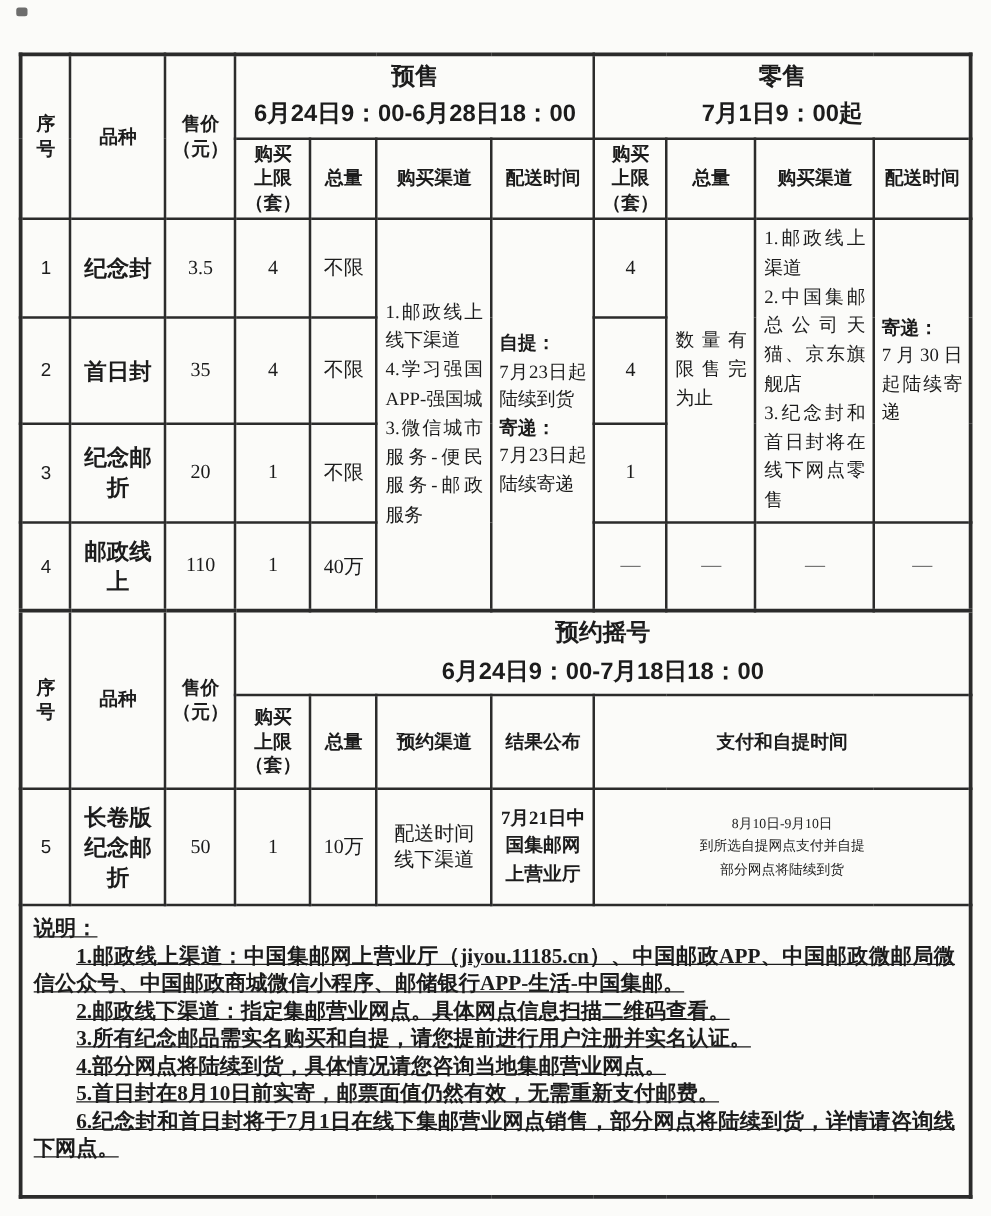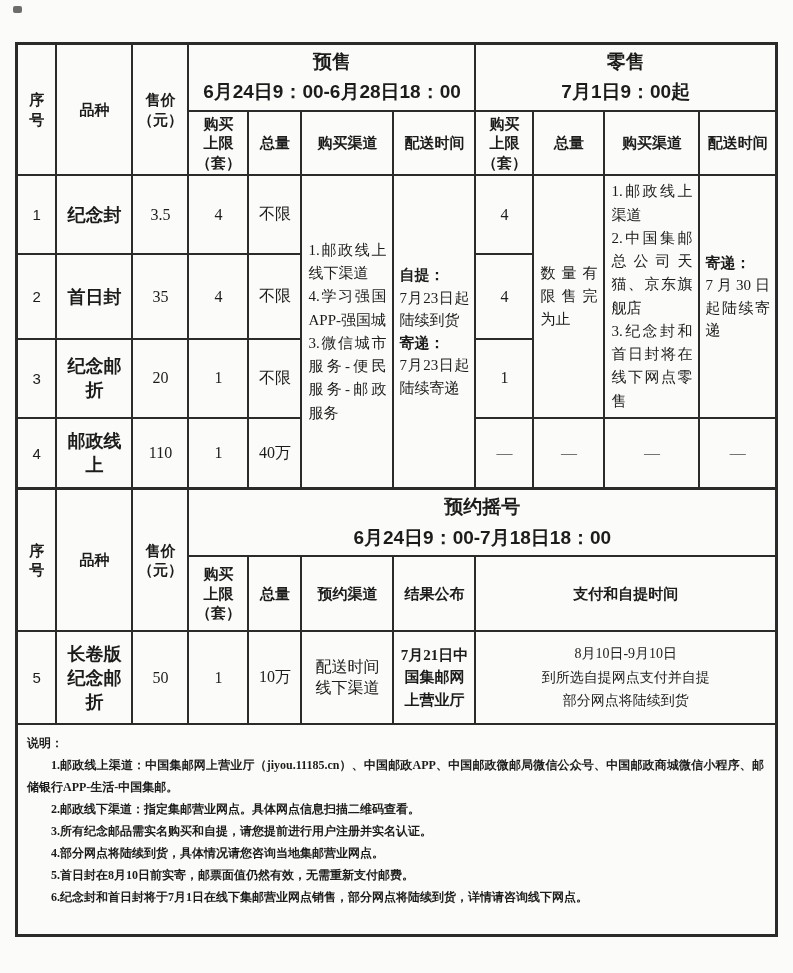--- a/index.html
+++ b/index.html
@@ -54,23 +54,24 @@
   .delivery .dl-text{display:block;font-family:"Liberation Serif",serif;font-size:15px;line-height:1.5;text-align:justify;}
   
   td.notes{
     text-align:left;vertical-align:top;
     padding:7px 11px 26px 9px;
   }
   .notes p{
     margin:0;
     font-family:"Liberation Serif",serif;
     font-weight:bold;
-    font-size:12px;
+    font-size:17px;
     line-height:22px;
     text-align:justify;
+    text-decoration:underline;
   }
   .notes p.item{text-indent:2em;}
 </style>
 </head>
 <body>
 
 <div class="speck"></div>
 
 <div class="page">
 
@@ -201,21 +202,21 @@
     <tr class="r5">
       <td>5</td>
       <td class="vname">长卷版
 纪念邮折</td>
       <td class="serif">50</td>
       <td class="serif">1</td>
       <td class="serif">10万</td>
       <td class="serif preline">配送时间
 线下渠道</td>
       <td class="serif" style="font-size:15px;line-height:1.5;font-weight:bold;">7月21日中国集邮网上营业厅</td>
-      <td colspan="4" class="serif preline" style="font-size:14px;line-height:1.7;">8月10日-9月10日
+      <td colspan="4" class="serif preline" style="font-size:11px;line-height:1.7;">8月10日-9月10日
 到所选自提网点支付并自提
 部分网点将陆续到货</td>
     </tr>
 
     <tr>
       <td colspan="11" class="notes">
         <p>说明：</p>
         <p class="item">1.邮政线上渠道：中国集邮网上营业厅（jiyou.11185.cn）、中国邮政APP、中国邮政微邮局微信公众号、中国邮政商城微信小程序、邮储银行APP-生活-中国集邮。</p>
         <p class="item">2.邮政线下渠道：指定集邮营业网点。具体网点信息扫描二维码查看。</p>
         <p class="item">3.所有纪念邮品需实名购买和自提，请您提前进行用户注册并实名认证。</p>

